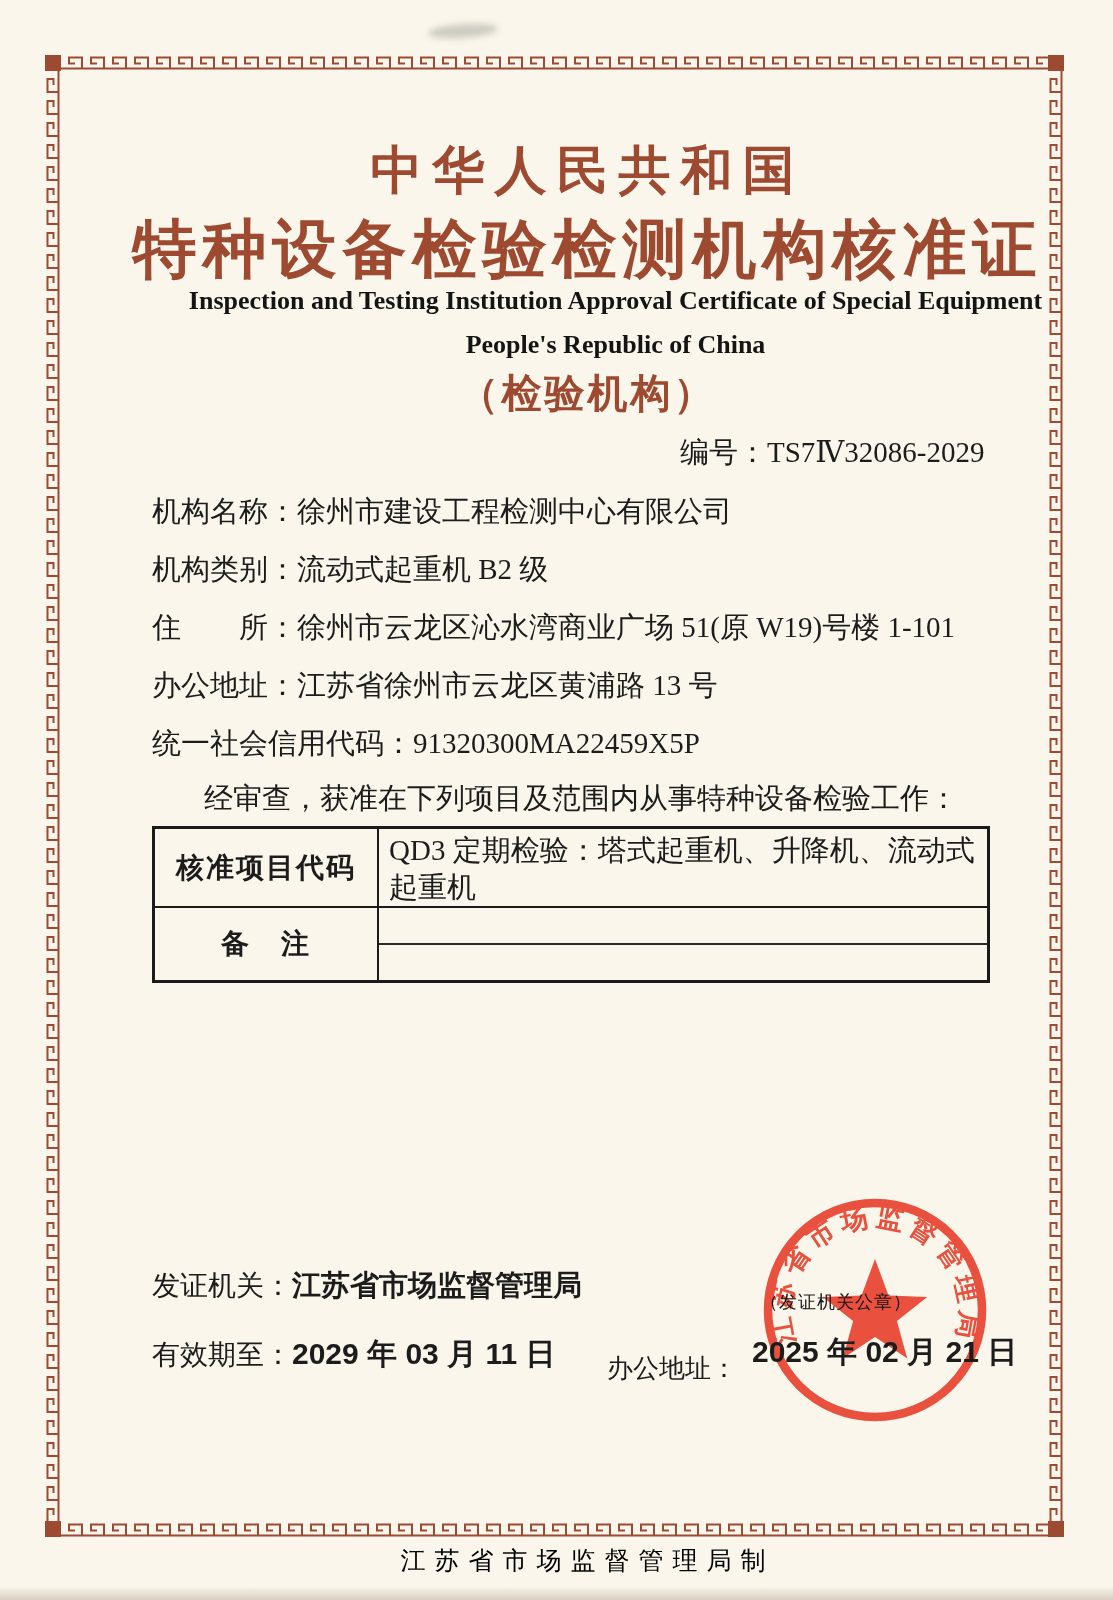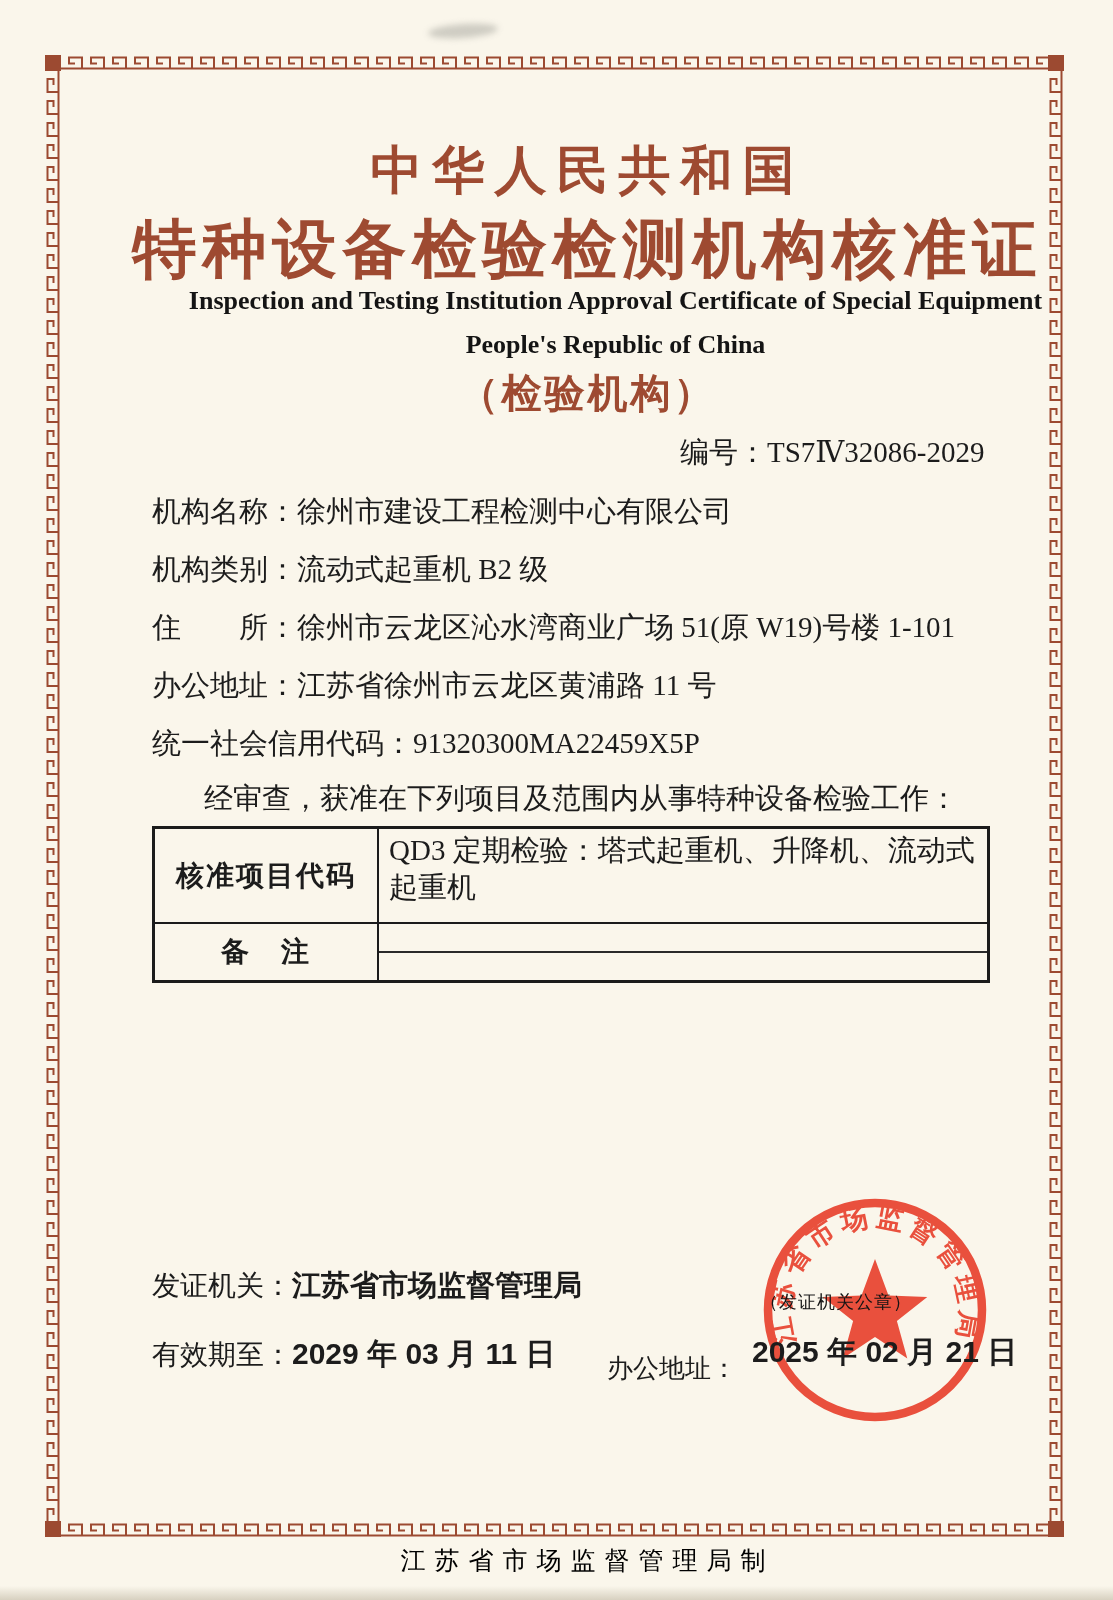--- a/index.html
+++ b/index.html
@@ -49,21 +49,21 @@
     background: transparent;
   }
   .t-row { display: flex; flex: 1; }
   .t-row.first { border-bottom: 2px solid #1b1b1b; }
   .t-head {
     width: 224px; border-right: 2px solid #1b1b1b;
     display: flex; align-items: center; justify-content: center;
     font-weight: bold; font-size: 28px; letter-spacing: 2px;
   }
   .t-cell {
-    flex: 1; font-size: 29px; line-height: 37px; padding: 3px 8px 16px 10px;
+    flex: 1; font-size: 29px; line-height: 37px; padding: 3px 8px 0 10px;
   }
   .t-cell-split { flex: 1; display: flex; flex-direction: column; }
   .t-subrow { flex: 1; }
   .t-subrow.first { border-bottom: 2px solid #2a2a2a; }
 
   .issuer-line { top: 1266px; }
   .valid-line { top: 1334px; }
   .f-label { font-size: 28px; }
   .f-value-bold { font-weight: bold; font-size: 29px; }
   .date-value { font-weight: bold; font-size: 30px; font-family: "Liberation Sans", "DejaVu Sans", sans-serif; }
@@ -136,21 +136,21 @@
   <div class="abs field-line" style="top:492px">
     <span>机构名称：</span><span>徐州市建设工程检测中心有限公司</span>
   </div>
   <div class="abs field-line" style="top:550px">
     <span>机构类别：</span><span>流动式起重机 B2 级</span>
   </div>
   <div class="abs field-line" style="top:608px">
     <span>住　　所：</span><span>徐州市云龙区沁水湾商业广场 51(原 W19)号楼 1-101</span>
   </div>
   <div class="abs field-line" style="top:666px">
-    <span>办公地址：</span><span>江苏省徐州市云龙区黄浦路 11 号</span>
+    <span>办公地址：</span><span>江苏省徐州市云龙区黄浦路 13 号</span>
   </div>
   <div class="abs field-line" style="top:724px">
     <span>统一社会信用代码：</span><span>91320300MA22459X5P</span>
   </div>
 
   <div class="abs statement">经审查，获准在下列项目及范围内从事特种设备检验工作：</div>
 
   <div class="abs approval-table">
     <div class="t-row first">
       <div class="t-head">核准项目代码</div>

